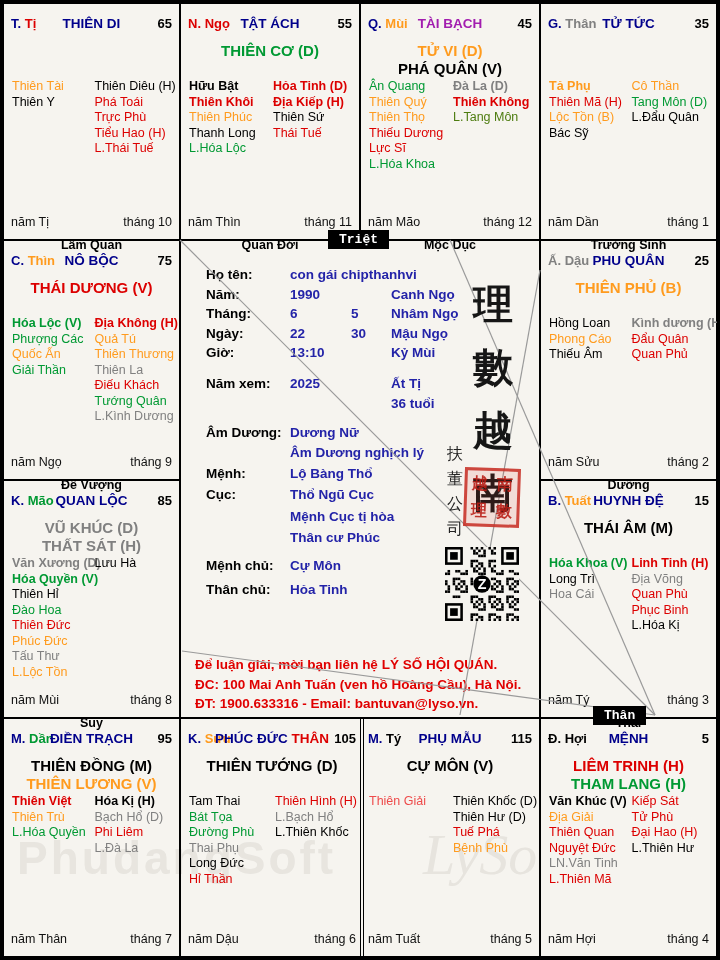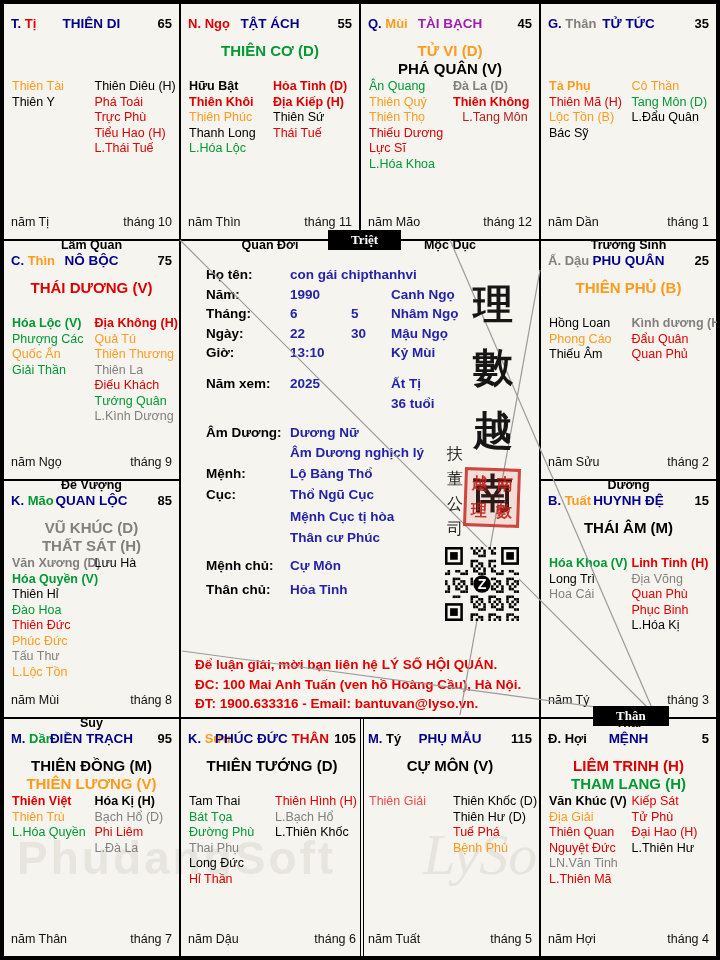--- a/index.html
+++ b/index.html
@@ -24,21 +24,21 @@
     border:1px solid #000;box-sizing:border-box;}
   .irow{position:absolute;left:25px;right:6px;height:19px;font-size:13.5px;font-weight:bold;white-space:nowrap;}
   .ilabel{display:inline-block;width:84px;color:#000;}
   .iv1{display:inline-block;width:61px;}
   .iv2{display:inline-block;width:40px;}
   .iv3{position:absolute;left:185px;top:0;}
   .bluev{color:#2323a8;}
   .contact{position:absolute;left:14px;top:414px;font-size:13.5px;font-weight:bold;
     color:#e00000;line-height:19.5px;white-space:nowrap;}
   .badge{position:absolute;background:#000;color:#fff;font-size:13px;font-weight:bold;
-    padding:2px 23px;z-index:6;font-family:Liberation Serif, serif;}
+    padding:2px 11px;z-index:6;font-family:Liberation Mono, monospace;}
   .lines{position:absolute;left:0;top:0;z-index:1;pointer-events:none;}
   .callig-main{position:absolute;left:288px;top:32px;width:48px;text-align:center;
     font-size:40px;line-height:63px;color:#161616;font-weight:bold;z-index:2;}
   .callig-side{position:absolute;left:262px;top:200px;width:24px;text-align:center;
     font-size:16px;line-height:25px;color:#222;z-index:2;}
   .seal{position:absolute;left:283px;top:227px;width:50px;height:53px;z-index:3;
     border:3px solid rgba(199,45,35,.85);background:rgba(210,60,40,.12);
     transform:rotate(2deg);display:flex;flex-wrap:wrap;align-items:center;justify-content:center;}
   .seal span{width:50%;text-align:center;font-size:16px;line-height:22px;color:rgba(185,30,22,.9);font-weight:bold;}
   .qr{position:absolute;left:264px;top:306px;z-index:3;}
@@ -134,21 +134,21 @@
             <div class="starline" style="color: rgb(0, 153, 51);">Ân Quang</div>
             <div class="starline" style="color: rgb(255, 155, 30);">Thiên Quý</div>
             <div class="starline" style="color: rgb(255, 155, 30);">Thiên Thọ</div>
             <div class="starline" style="color: rgb(220, 0, 0);">Thiếu Dương</div>
             <div class="starline" style="color: rgb(220, 0, 0);">Lực Sĩ</div>
             <div class="starline" style="color: rgb(0, 153, 51);">L.Hóa Khoa</div>
           </div>
           <div class="scol">
             <div class="starline bold" style="color: rgb(128, 128, 128);">Đà La (D)</div>
             <div class="starline bold" style="color: rgb(220, 0, 0);">Thiên Không</div>
-            <div class="starline" style="color: #b91c1c; text-align: center;">L.Tang Môn</div>
+            <div class="starline" style="color: #4d7c0f;">L.Tang Môn</div>
           </div>
         </div>
         <div class="cbot">
           <span class="year">năm Mão</span>
           <span class="stage">Mộc Dục</span>
           <span class="month">tháng 12</span>
         </div>
       </div>
       <div class="cell" style="left: 537px; top: 0px; width: 177px; height: 237px;">
         <div class="cell-header">

